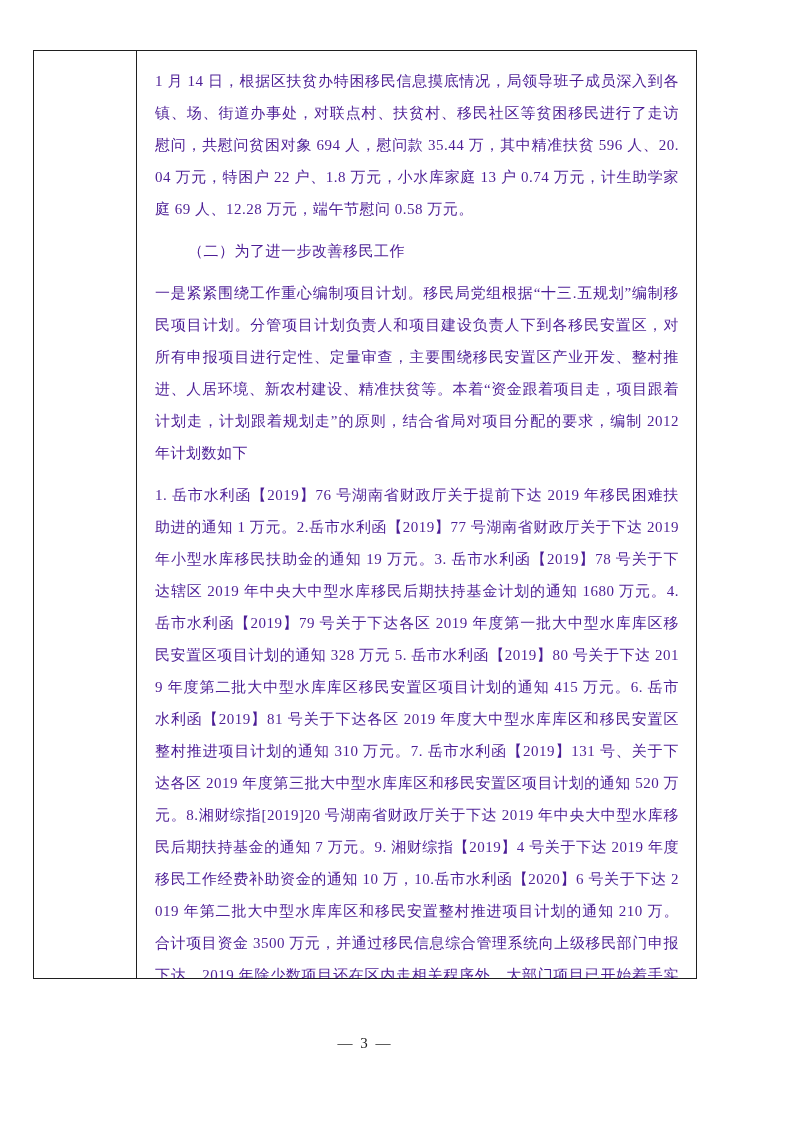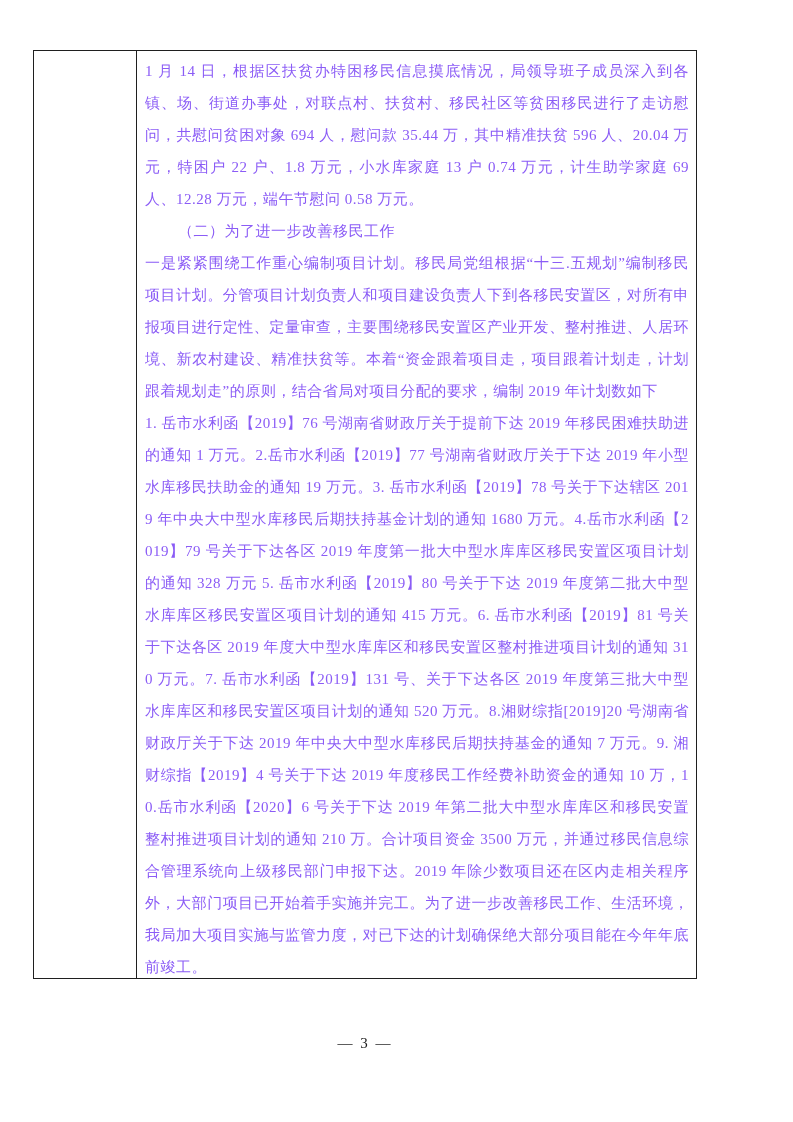--- a/index.html
+++ b/index.html
@@ -33,28 +33,28 @@
     border-right: 1.5px solid #1f1f1f;
     box-sizing: border-box;
   }
   .content-cell {
     flex: 1;
     box-sizing: border-box;
     padding: 4px 7px 0 8px;
     overflow: hidden;
   }
   p.doc-par {
-    margin: 0;
+    margin: 10px;
     font-size: 15px;
     line-height: 32px;
     letter-spacing: 0.5px;
     text-align: justify;
     text-justify: inter-character;
     word-break: break-all;
-    color: #8b5cf6;
+    color: #4c1d95;
   }
   p.doc-par.indent {
     text-indent: 2.2em;
   }
   .footer {
     position: absolute;
     left: 33px;
     top: 1034px;
     width: 664px;
     text-align: center;
@@ -68,21 +68,21 @@
 </head>
 <body>
 
 <div class="page">
 
   <div class="doc-table">
     <div class="label-cell"></div>
     <div class="content-cell">
       <p class="doc-par">1 月 14 日，根据区扶贫办特困移民信息摸底情况，局领导班子成员深入到各镇、场、街道办事处，对联点村、扶贫村、移民社区等贫困移民进行了走访慰问，共慰问贫困对象 694 人，慰问款 35.44 万，其中精准扶贫 596 人、20.04 万元，特困户 22 户、1.8 万元，小水库家庭 13 户 0.74 万元，计生助学家庭 69 人、12.28 万元，端午节慰问 0.58 万元。</p>
       <p class="doc-par indent">（二）为了进一步改善移民工作</p>
-      <p class="doc-par">一是紧紧围绕工作重心编制项目计划。移民局党组根据“十三.五规划”编制移民项目计划。分管项目计划负责人和项目建设负责人下到各移民安置区，对所有申报项目进行定性、定量审查，主要围绕移民安置区产业开发、整村推进、人居环境、新农村建设、精准扶贫等。本着“资金跟着项目走，项目跟着计划走，计划跟着规划走”的原则，结合省局对项目分配的要求，编制 2019 年计划数如下</p>
+      <p class="doc-par">一是紧紧围绕工作重心编制项目计划。移民局党组根据“十三.五规划”编制移民项目计划。分管项目计划负责人和项目建设负责人下到各移民安置区，对所有申报项目进行定性、定量审查，主要围绕移民安置区产业开发、整村推进、人居环境、新农村建设、精准扶贫等。本着“资金跟着项目走，项目跟着计划走，计划跟着规划走”的原则，结合省局对项目分配的要求，编制 2012 年计划数如下</p>
       <p class="doc-par">1. 岳市水利函【2019】76 号湖南省财政厅关于提前下达 2019 年移民困难扶助进的通知 1 万元。2.岳市水利函【2019】77 号湖南省财政厅关于下达 2019 年小型水库移民扶助金的通知 19 万元。3. 岳市水利函【2019】78 号关于下达辖区 2019 年中央大中型水库移民后期扶持基金计划的通知 1680 万元。4.岳市水利函【2019】79 号关于下达各区 2019 年度第一批大中型水库库区移民安置区项目计划的通知 328 万元 5. 岳市水利函【2019】80 号关于下达 2019 年度第二批大中型水库库区移民安置区项目计划的通知 415 万元。6. 岳市水利函【2019】81 号关于下达各区 2019 年度大中型水库库区和移民安置区整村推进项目计划的通知 310 万元。7. 岳市水利函【2019】131 号、关于下达各区 2019 年度第三批大中型水库库区和移民安置区项目计划的通知 520 万元。8.湘财综指[2019]20 号湖南省财政厅关于下达 2019 年中央大中型水库移民后期扶持基金的通知 7 万元。9. 湘财综指【2019】4 号关于下达 2019 年度移民工作经费补助资金的通知 10 万，10.岳市水利函【2020】6 号关于下达 2019 年第二批大中型水库库区和移民安置整村推进项目计划的通知 210 万。合计项目资金 3500 万元，并通过移民信息综合管理系统向上级移民部门申报下达。2019 年除少数项目还在区内走相关程序外，大部门项目已开始着手实施并完工。为了进一步改善移民工作、生活环境，我局加大项目实施与监管力度，对已下达的计划确保绝大部分项目能在今年年底前竣工。</p>
 
     </div>
   </div>
 
   <div class="footer">
     <span class="page-number">— 3 —</span>
   </div>
 
 </div>

